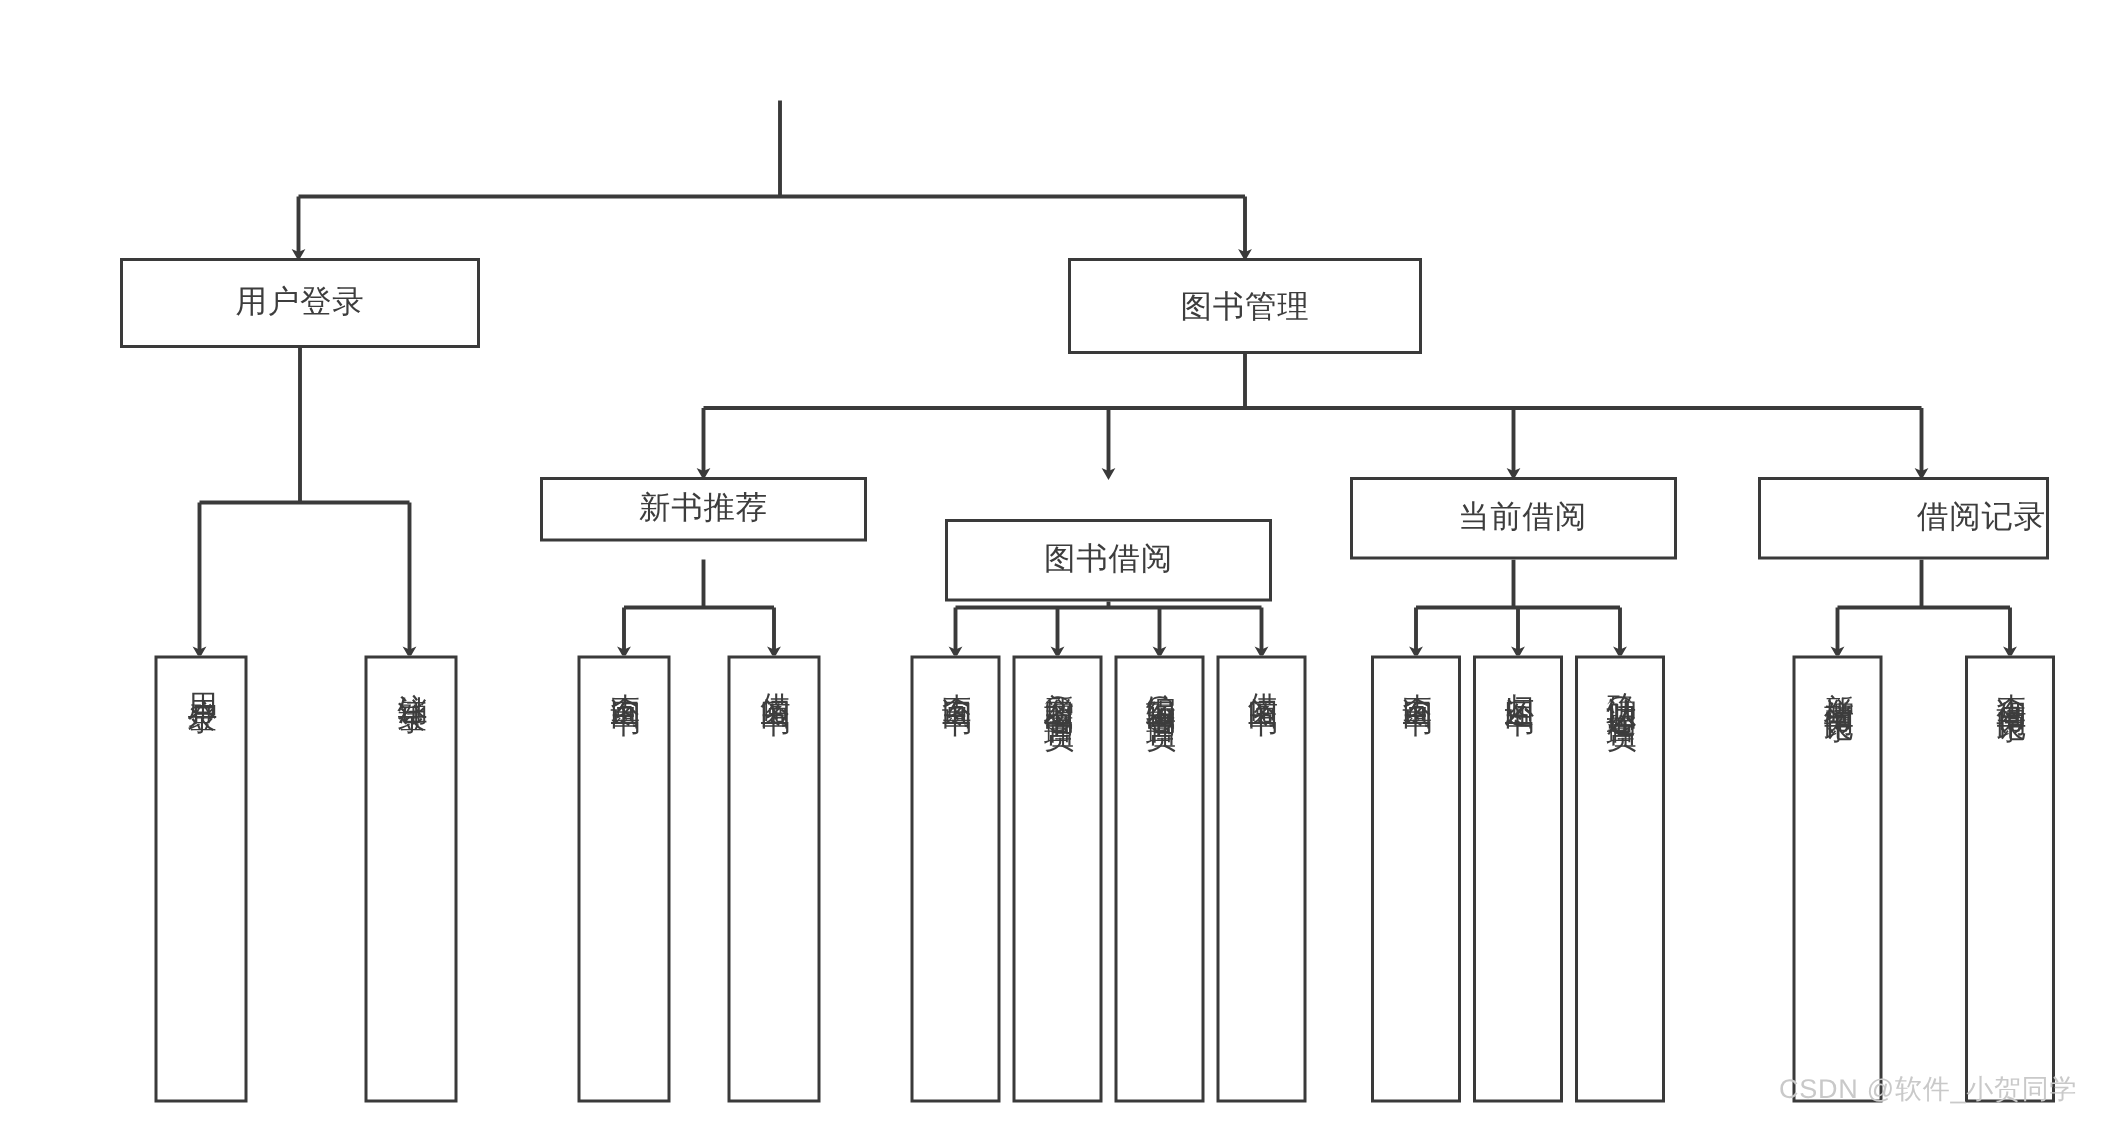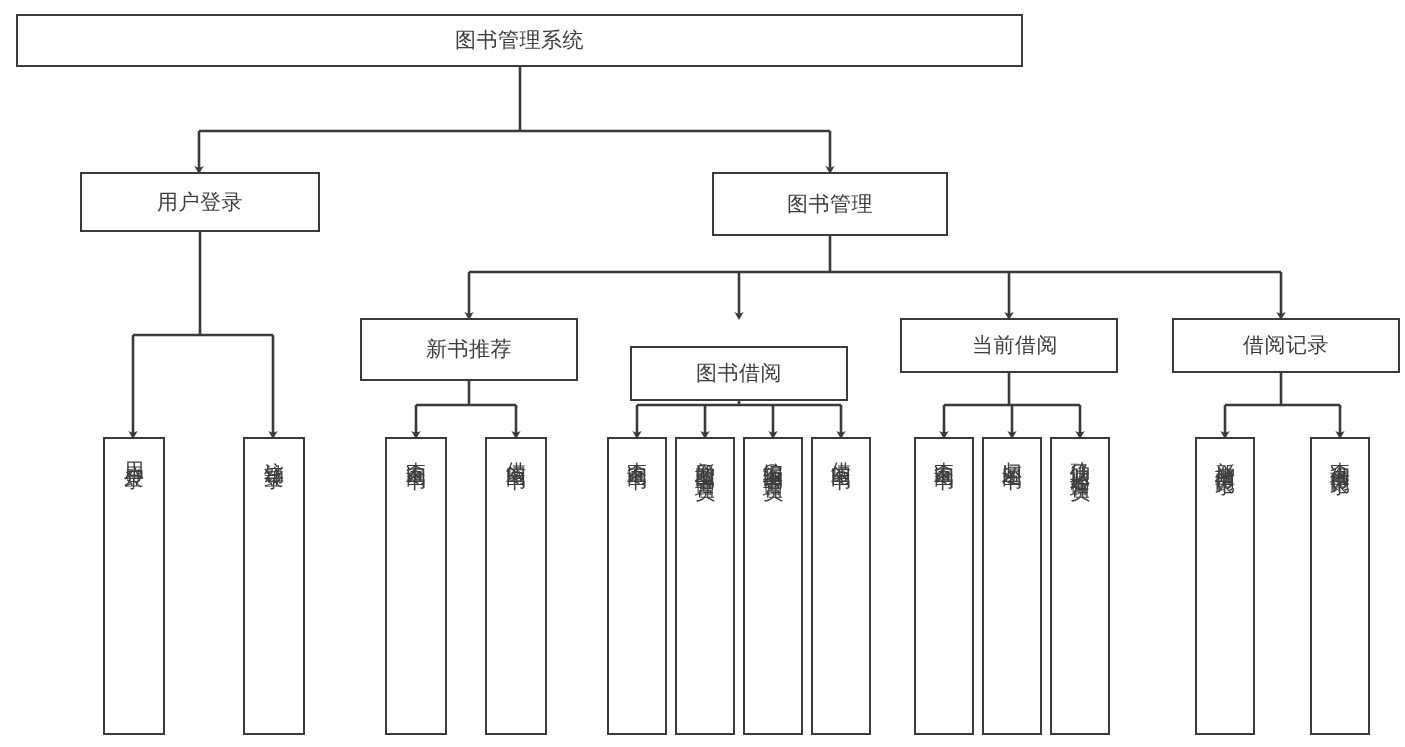--- a/index.html
+++ b/index.html
@@ -105,41 +105,38 @@
         <line x1="944" y1="405" x2="944" y2="435" marker-end="url(#arrowhead)"></line>
         <line x1="1012" y1="405" x2="1012" y2="435" marker-end="url(#arrowhead)"></line>
         <line x1="1080" y1="405" x2="1080" y2="435" marker-end="url(#arrowhead)"></line>
         <line x1="1281" y1="373" x2="1281" y2="405"></line>
         <line x1="1225" y1="405" x2="1340" y2="405"></line>
         <line x1="1225" y1="405" x2="1225" y2="435" marker-end="url(#arrowhead)"></line>
         <line x1="1340" y1="405" x2="1340" y2="435" marker-end="url(#arrowhead)"></line>
       </g>
   </svg>
 
-  <div class="node" style="left: 16px; top: 14px; width: 1007px; height: 53px;">
-    <span>图书管理系统</span>
-  </div>
 
   <div id="nodes-layer">
       <div class="node" style="left: 80px; top: 172px; width: 240px; height: 60px;">
         <span>用户登录</span>
       </div>
       <div class="node" style="left: 712px; top: 172px; width: 236px; height: 64px; font-family: Liberation Serif, serif;">
         <span>图书管理</span>
       </div>
-      <div class="node" style="left: 360px; top: 318px; width: 218px; height: 63px;">
+      <div class="node" style="left: 360px; top: 318px; width: 218px; height: 43px;">
         <span>新书推荐</span>
       </div>
       <div class="node" style="left: 630px; top: 318px; width: 218px; height: 55px; margin-top: 28px;">
         <span>图书借阅</span>
       </div>
       <div class="node" style="left: 900px; top: 318px; width: 218px; height: 55px; padding-left: 12px;">
         <span>当前借阅</span>
       </div>
-      <div class="node" style="left: 1172px; top: 318px; width: 228px; height: 55px;">
+      <div class="node" style="left: 1172px; top: 318px; width: 194px; height: 55px; justify-content: flex-end;">
         <span>借阅记录</span>
       </div>
       <div class="node leaf" style="left: 103px; top: 437px; width: 62px; height: 298px;">
         <span class="vtext">用户登录</span>
       </div>
       <div class="node leaf" style="left: 243px; top: 437px; width: 62px; height: 298px;">
         <span class="vtext">注销登录</span>
       </div>
       <div class="node leaf" style="left: 385px; top: 437px; width: 62px; height: 298px;">
         <span class="vtext">查询图书</span>
@@ -169,14 +166,15 @@
         <span class="vtext">确认归还（管理员）</span>
       </div>
       <div class="node leaf" style="left: 1195px; top: 437px; width: 60px; height: 298px;">
         <span class="vtext">新增借阅记录</span>
       </div>
       <div class="node leaf" style="left: 1310px; top: 437px; width: 60px; height: 298px;">
         <span class="vtext">查询借阅记录</span>
       </div>
     </div>
 
+  <div id="watermark">CSDN @软件_小贺同学</div>
 
 </div>
 
 </body></html>

